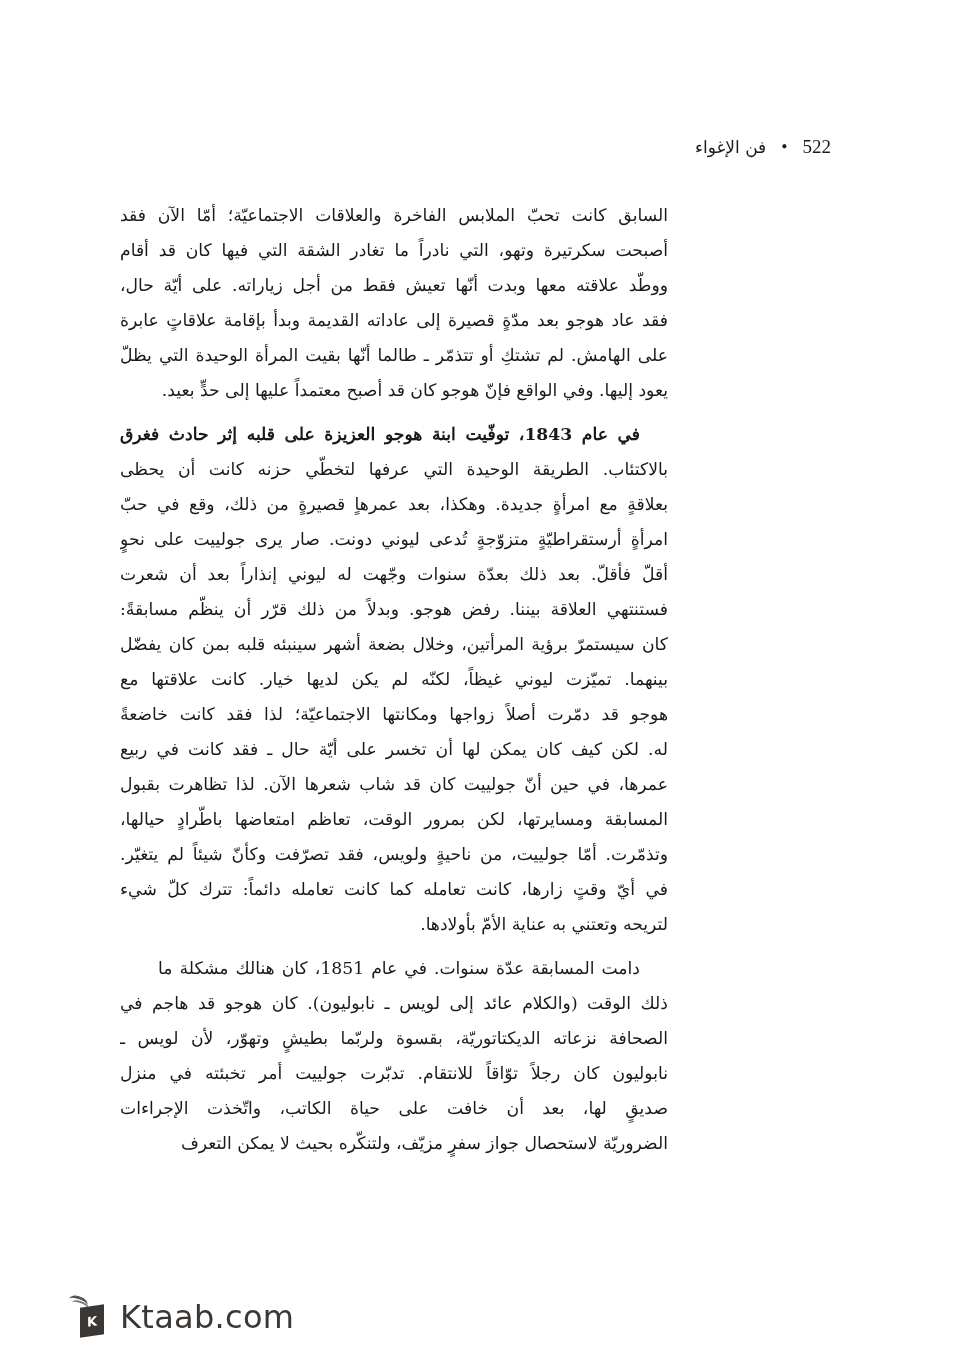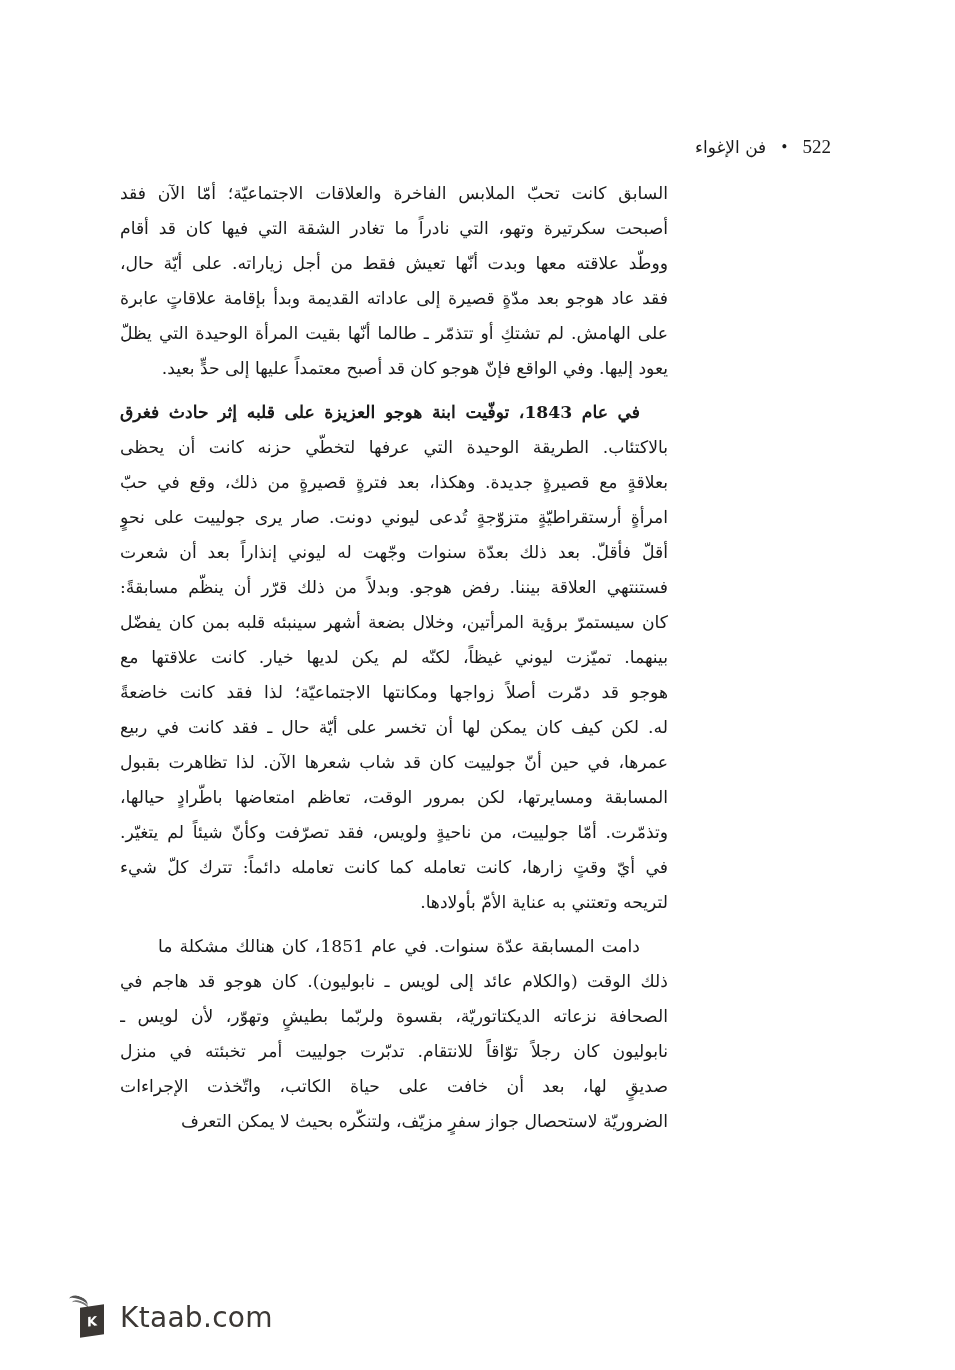--- a/index.html
+++ b/index.html
@@ -2,36 +2,36 @@
 <html><head>
   <meta charset="utf-8">
   <style>
     html, body { margin: 0; padding: 0; background: #ffffff; }
     body { width: 955px; height: 1370px; position: relative; overflow: hidden;
            font-family: "DejaVu Serif", "Liberation Serif", serif; color: #1a1a1a; }
     .header { position: absolute; top: 136px; right: 124px; direction: rtl;
               font-size: 17px; display: flex; align-items: center; gap: 14px; }
     .header .num { font-family: "Liberation Serif", serif; font-size: 19px; text-align: center; }
     .header .dot { font-size: 14px; }
-    .text { position: absolute; top: 176px; left: 120px; width: 548px; direction: rtl;
+    .text { position: absolute; top: 198px; left: 120px; width: 548px; direction: rtl;
             font-family: "DejaVu Serif", serif; font-size: 17.2px; line-height: 35px;
             text-align: justify; text-align-last: right; }
     .text p { margin: 0 0 9px 0; }
     .line { display: block; text-align: justify; text-align-last: justify; white-space: nowrap; overflow: hidden; }
     .line.last { text-align-last: right; }
     .logo { position: absolute; left: 66px; top: 1294px; display: flex; align-items: center; gap: 8px; }
     .logo .book { position: relative; width: 46px; height: 46px; }
     .logo .book .cover { position: absolute; left: 14px; top: 12px; width: 24px; height: 30px; background: #3b3734;
                          color: #fff; font-family: "DejaVu Sans", sans-serif; font-weight: bold; font-size: 13px;
                          display: flex; align-items: center; justify-content: center; transform: skewY(-8deg); }
     .logo .book .pages { position: absolute; left: 2px; top: 2px; width: 20px; height: 10px;
                          border-top: 3px solid #555; border-radius: 50% 50% 0 0; transform: rotate(20deg); }
     .logo .book .pages2 { position: absolute; left: 5px; top: 7px; width: 18px; height: 8px;
                           border-top: 2px solid #777; border-radius: 50% 50% 0 0; transform: rotate(22deg); }
-    .logo .brand { font-family: "DejaVu Sans", sans-serif; font-size: 28px; color: #3b3734; letter-spacing: 0.3px; }
+    .logo .brand { font-family: "DejaVu Sans", sans-serif; font-size: 32px; color: #3b3734; letter-spacing: 0.3px; }
   </style>
 </head>
 <body>
 
 <div class="header">
   <span class="num">522</span>
   <span class="dot">•</span>
   <span class="title">فن الإغواء</span>
 </div>
 
@@ -40,21 +40,21 @@
       <span class="line">السابق كانت تحبّ الملابس الفاخرة والعلاقات الاجتماعيّة؛ أمّا الآن فقد</span>
       <span class="line">أصبحت سكرتيرة وتهو، التي نادراً ما تغادر الشقة التي فيها كان قد أقام</span>
       <span class="line">ووطّد علاقته معها وبدت أنّها تعيش فقط من أجل زياراته. على أيّة حال،</span>
       <span class="line">فقد عاد هوجو بعد مدّةٍ قصيرة إلى عاداته القديمة وبدأ بإقامة علاقاتٍ عابرة</span>
       <span class="line">على الهامش. لم تشتكِ أو تتذمّر ـ طالما أنّها بقيت المرأة الوحيدة التي يظلّ</span>
       <span class="line last">يعود إليها. وفي الواقع فإنّ هوجو كان قد أصبح معتمداً عليها إلى حدٍّ بعيد.</span>
     </p>
     <p>
       <span class="line" style="padding-right: 28px; font-weight: bold;">في عام 1843، توفّيت ابنة هوجو العزيزة على قلبه إثر حادث فغرق</span>
       <span class="line">بالاكتئاب. الطريقة الوحيدة التي عرفها لتخطّي حزنه كانت أن يحظى</span>
-      <span class="line">بعلاقةٍ مع قصيرةٍ جديدة. وهكذا، بعد فترةٍ قصيرةٍ من ذلك، وقع في حبّ</span>
+      <span class="line">بعلاقةٍ مع امرأةٍ جديدة. وهكذا، بعد عمرهاٍ قصيرةٍ من ذلك، وقع في حبّ</span>
       <span class="line">امرأةٍ أرستقراطيّةٍ متزوّجةٍ تُدعى ليوني دونت. صار يرى جولييت على نحوٍ</span>
       <span class="line">أقلّ فأقلّ. بعد ذلك بعدّة سنوات وجّهت له ليوني إنذاراً بعد أن شعرت</span>
       <span class="line">فستنتهي العلاقة بيننا. رفض هوجو. وبدلاً من ذلك قرّر أن ينظّم مسابقةً:</span>
       <span class="line">كان سيستمرّ برؤية المرأتين، وخلال بضعة أشهر سينبئه قلبه بمن كان يفضّل</span>
       <span class="line">بينهما. تميّزت ليوني غيظاً، لكنّه لم يكن لديها خيار. كانت علاقتها مع</span>
       <span class="line">هوجو قد دمّرت أصلاً زواجها ومكانتها الاجتماعيّة؛ لذا فقد كانت خاضعةً</span>
       <span class="line">له. لكن كيف كان يمكن لها أن تخسر على أيّة حال ـ فقد كانت في ربيع</span>
       <span class="line">عمرها، في حين أنّ جولييت كان قد شاب شعرها الآن. لذا تظاهرت بقبول</span>
       <span class="line">المسابقة ومسايرتها، لكن بمرور الوقت، تعاظم امتعاضها باطّرادٍ حيالها،</span>
       <span class="line">وتذمّرت. أمّا جولييت، من ناحيةٍ ولويس، فقد تصرّفت وكأنّ شيئاً لم يتغيّر.</span>

